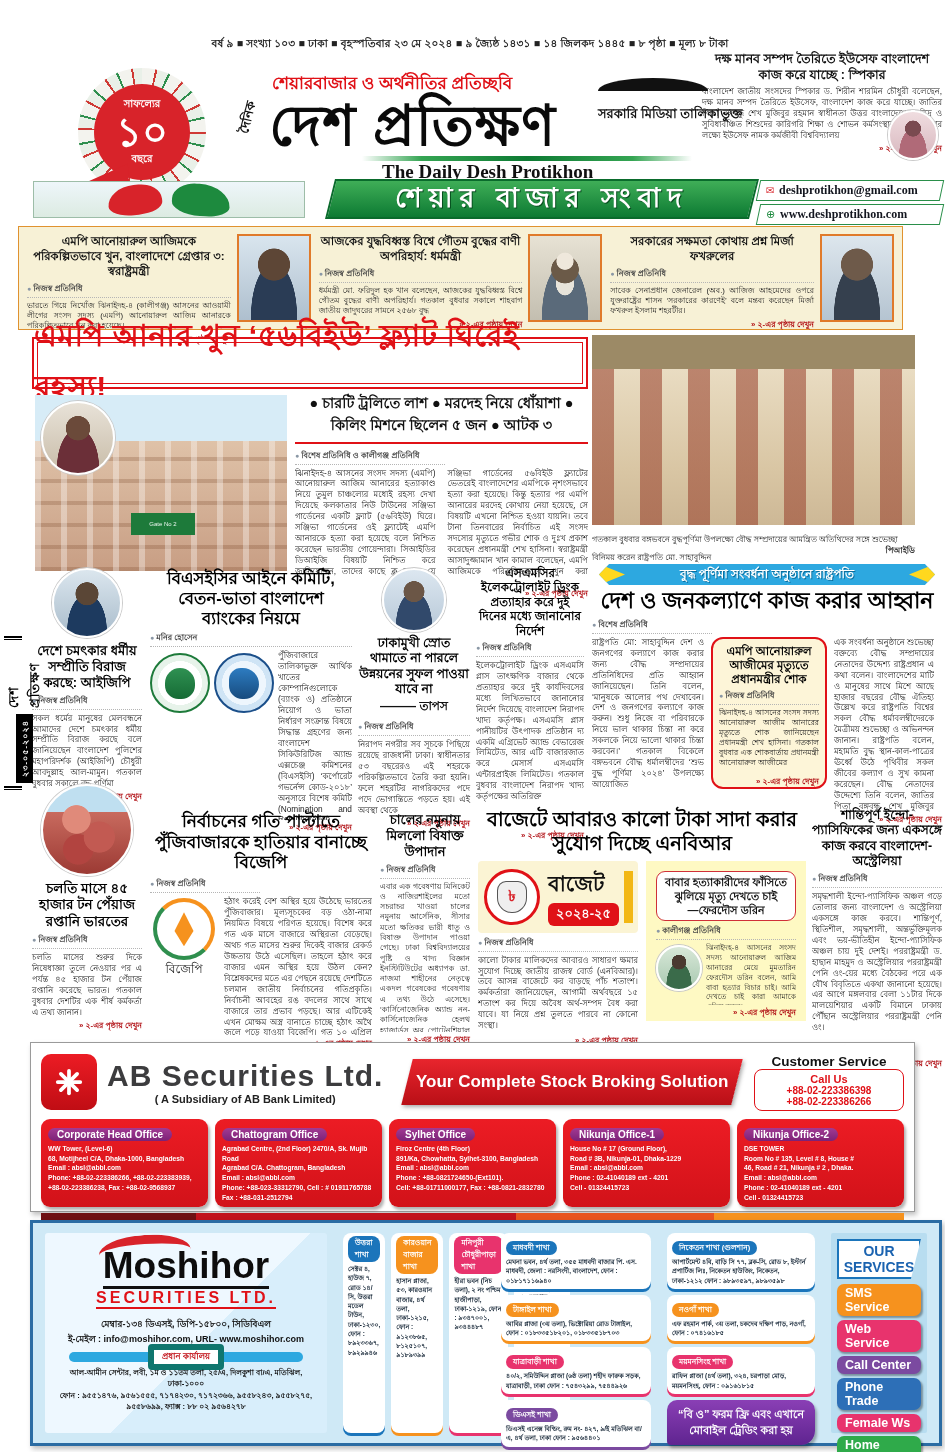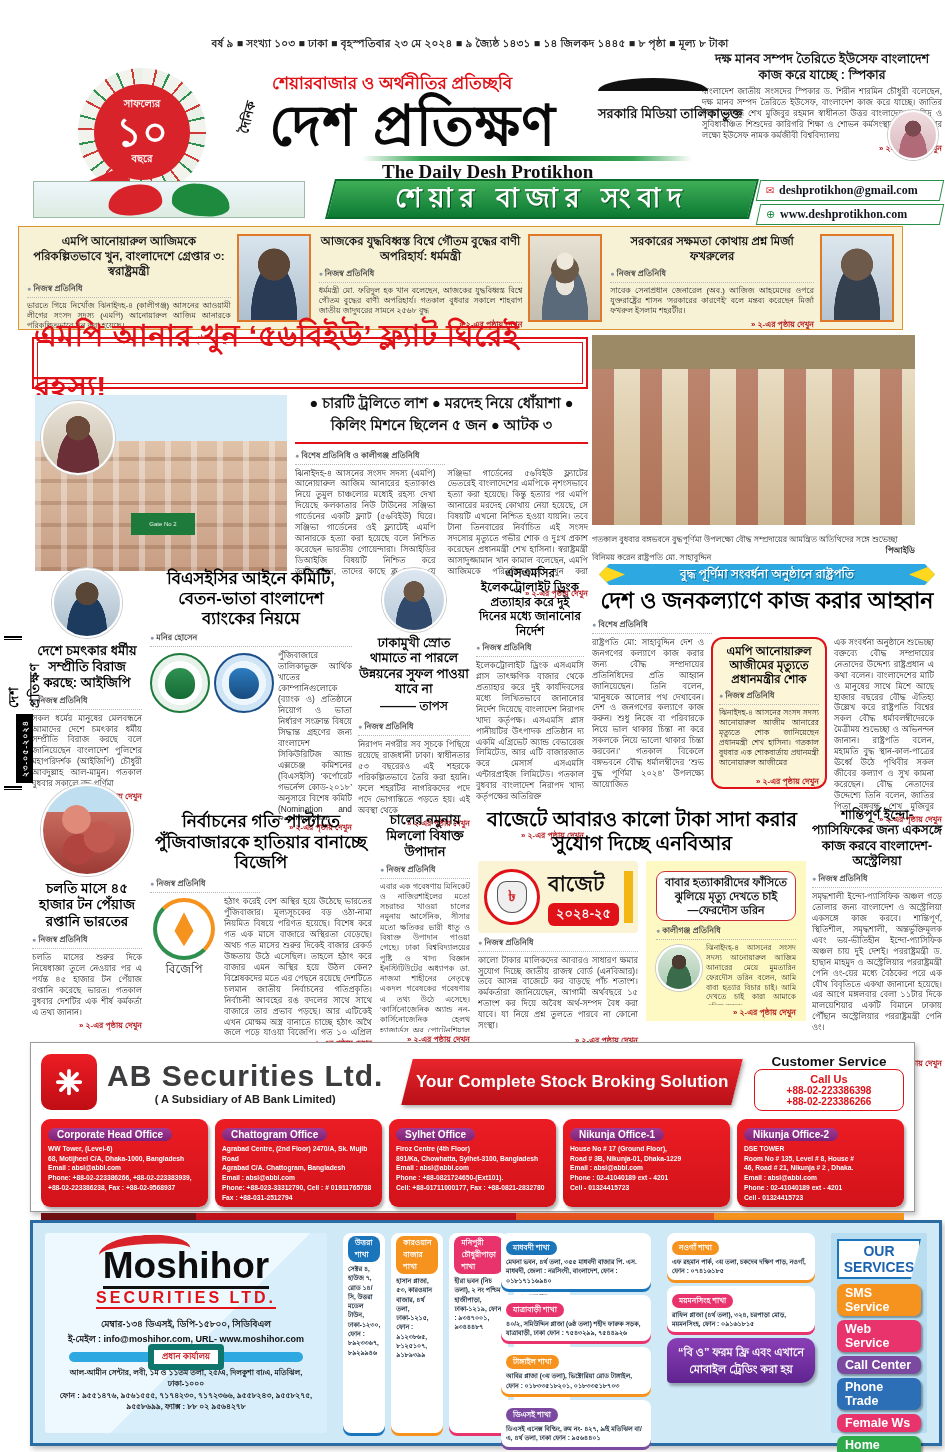--- a/index.html
+++ b/index.html
@@ -466,26 +466,27 @@
 
     <div style="width:142px;display:flex;flex-direction:row;gap:6px">
       <div class="branch sh-blue"><span class="branch-head c-blue">উত্তরা শাখা</span><div class="branch-body">সেক্টর ৪, হাউজ ৭, রোড ১৪/সি, উত্তরা মডেল টাউন, ঢাকা-১২৩০, ফোন : ৮৯২৩৩৬৭, ৮৯২৯৯৪৬</div></div>
       <div class="branch sh-orange"><span class="branch-head c-orange">কারওয়ান বাজার শাখা</span><div class="branch-body">হাসান প্লাজা, ৫৩, কারওয়ান বাজার, ৪র্থ তলা, ঢাকা-১২১৫, ফোন : ৯১২৩৮৬৫, ৮১২৫১০৭, ৯১৮৯৩৯৯</div></div>
       <div class="branch sh-pink"><span class="branch-head c-pink">মনিপুরী চৌধুরীপাড়া শাখা</span><div class="branch-body">হীরা ভবন (নিচ তলা), ২ নং পশ্চিম হাজীপাড়া, ঢাকা-১২১৯, ফোন : ৯৩৪৭০০১, ৯৩৪৪৪৮৭</div></div>
       <div class="branch sh-purple"><span class="branch-head c-purple">গুলশান শাখা</span><div class="branch-body">প্লট # সিইএন(সি) # ১, রোড ৯৭ অ্যান্ড ৯৫ স্যুট ৪-এ, গুলশান শ্যাডিয়াম, গুলশান-২ ঢাকা ১২১২, ফোন : ০১৭৩২২৭৯২০৪</div></div>
     </div>
 
     <div style="width:150px;display:flex;flex-direction:column;gap:6px">
       <div class="branch sh-blue"><span class="branch-head c-blue">মাধবদী শাখা</span><div class="branch-body">মেঘনা ভবন, ৪র্থ তলা, ৩৫৫ মাধবদী বাজার পি. এস. মাধবদী, জেলা : নরসিংদী, বাংলাদেশ, ফোন : ০১৮১৭১১৬৯৪০</div></div>
+      <div class="branch sh-orange"><span class="branch-head c-orange">টাঙ্গাইল শাখা</span><div class="branch-body">আবির প্লাজা (৩য় তলা), ভিক্টোরিয়া রোড টাঙ্গাইল, ফোন : ০১৮৩৩৫১৮২০১, ০১৮৩৩৫১৮৭০৩</div></div>
       <div class="branch sh-pink"><span class="branch-head c-pink">যাত্রাবাড়ী শাখা</span><div class="branch-body">৪০/২, সমিউদ্দিন প্লাজা (৬ষ্ঠ তলা) শহীদ ফারুক সড়ক, যাত্রাবাড়ী, ঢাকা ফোন : ৭৫৪৩২৯৯, ৭৫৪৪৯২৬</div></div>
-      <div class="branch sh-orange"><span class="branch-head c-orange">টাঙ্গাইল শাখা</span><div class="branch-body">আবির প্লাজা (৩য় তলা), ভিক্টোরিয়া রোড টাঙ্গাইল, ফোন : ০১৮৩৩৫১৮২০১, ০১৮৩৩৫১৮৭০৩</div></div>
       <div class="branch sh-purple"><span class="branch-head c-purple">ডিএসই শাখা</span><div class="branch-body">ডিএসই এনেক্স বিল্ডিং, রুম নং- ৪২৭, ৯/ই মতিঝিল বা/এ, ৪র্থ তলা, ঢাকা ফোন : ৯৫৬৪৪০১</div></div>
     </div>
 
     <div style="width:148px;display:flex;flex-direction:column;gap:6px">
+      <div class="branch sh-blue"><span class="branch-head c-blue">নিকেতন শাখা (গুলশান)</span><div class="branch-body">আপার্টমেন্ট ৪বি, বাড়ি সি ৭৭, ব্লক-সি, রোড ৮, ইস্টার্ন প্রপার্টিজ লিঃ, নিকেতন হাউজিং, নিকেতন, ঢাকা-১২১২ ফোন : ৯৮৯৩৫৯৭, ৯৮৯৩৫৯৮</div></div>
       <div class="branch sh-orange"><span class="branch-head c-orange">নওগাঁ শাখা</span><div class="branch-body">এফ রহমান পার্ক, ৩য় তলা, চকদেব দক্ষিণ পাড়, নওগাঁ, ফোন : ০৭৪১৬১৮৫</div></div>
       <div class="branch sh-pink"><span class="branch-head c-pink">ময়মনসিংহ শাখা</span><div class="branch-body">রাফিন প্লাজা (৪র্থ তলা), ৩২৪, চরপাড়া মোড়, ময়মনসিংহ, ফোন : ০৯১৬১৮১৫</div></div>
       <div class="note-banner">“বি ও” ফরম ফ্রি এবং এখানে মোবাইল ট্রেডিং করা হয়</div>
     </div>
 
     <div class="svc-panel" style="flex:1">
       <div class="svc-banner">OUR SERVICES</div>
       <div class="svc-btn c-orange">SMS Service</div>
       <div class="svc-btn c-pink">Web Service</div>
       <div class="svc-btn c-purple">Call Center</div>

